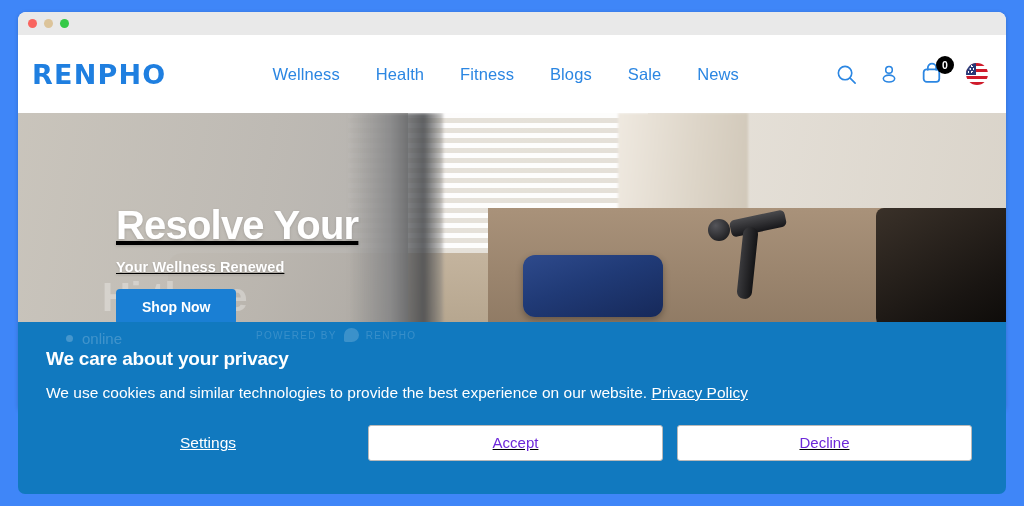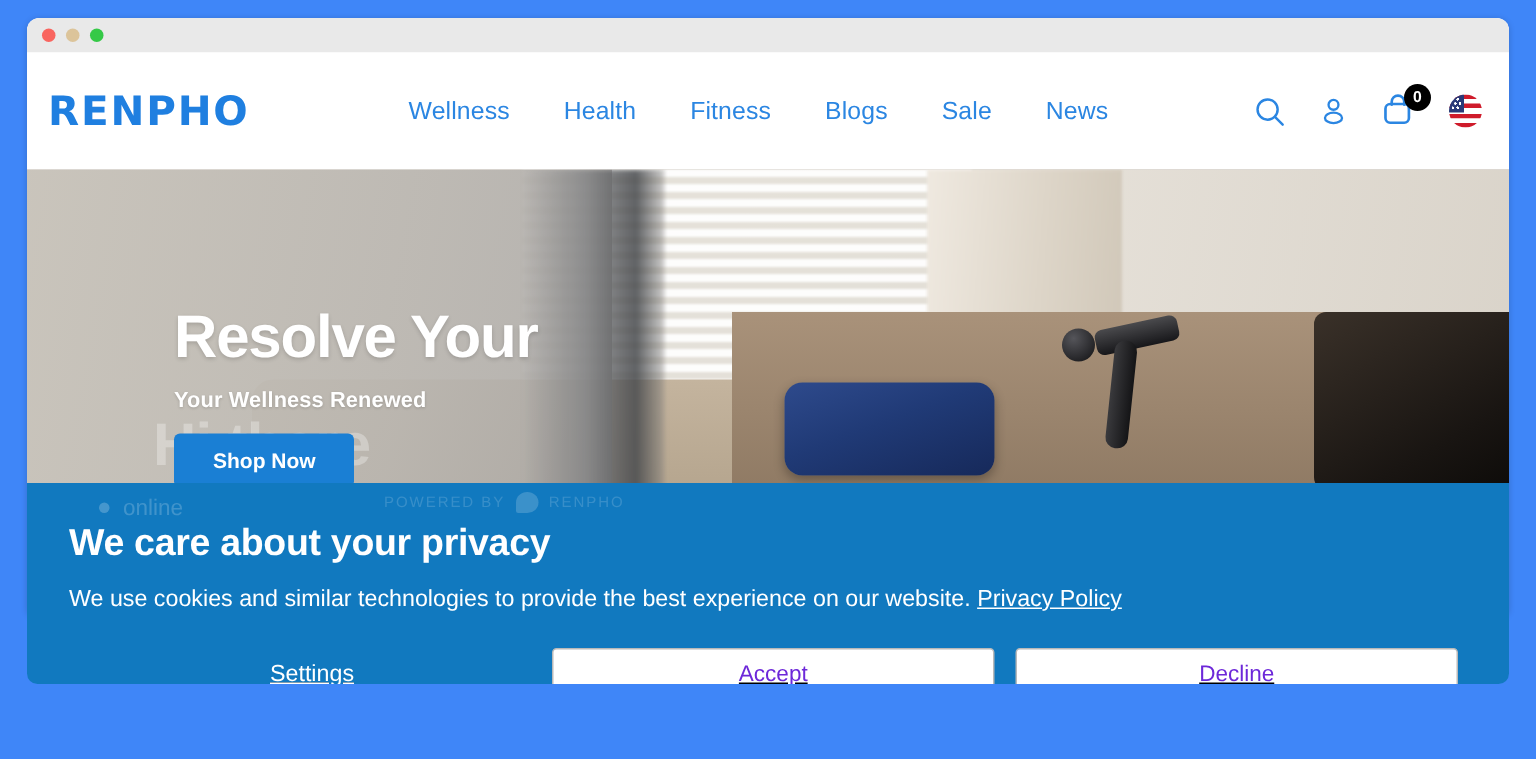--- a/index.html
+++ b/index.html
@@ -245,21 +245,21 @@
     pointer-events: none;
   }
   .hero-ghost3 {
     position: absolute; left: 84px; top: 252px;
     color: rgba(255,255,255,0.20);
     font-size: 15px; font-weight: 600;
     white-space: nowrap;
     pointer-events: none;
   }
   
-  .hero-copy { position: absolute; left: 98px; top: 92px; }
+  .hero-copy { position: absolute; left: 98px; top: 92px; text-decoration: underline; }
   .hero-title {
     color: #ffffff;
     font-size: 40px;
     font-weight: 700;
     line-height: 1.0;
     letter-spacing: -0.8px;
     text-shadow: 0 1px 3px rgba(0,0,0,0.16);
   }
   .hero-sub {
     margin-top: 14px;
@@ -305,29 +305,29 @@
   .tidio-brand .blob {
     width: 15px; height: 14px;
     background: rgba(255,255,255,0.18);
     border-radius: 50% 50% 50% 10%;
   }
 
   
   .cookie-banner {
     position: absolute;
     left: 18px; top: 322px;
-    width: 988px; height: 134px;
+    width: 988px; height: 172px;
     background: #1179bf;
     border-radius: 0 0 7px 7px;
     padding: 26px 34px 0 28px;
     overflow: hidden;
   }
   .cookie-title {
     color: #ffffff;
-    font-size: 25px;
+    font-size: 19px;
     font-weight: 700;
     letter-spacing: -0.2px;
   }
   .cookie-text {
     margin-top: 13px;
     color: #ffffff;
     font-size: 15.5px;
     line-height: 1.35;
   }
   .cookie-link {

